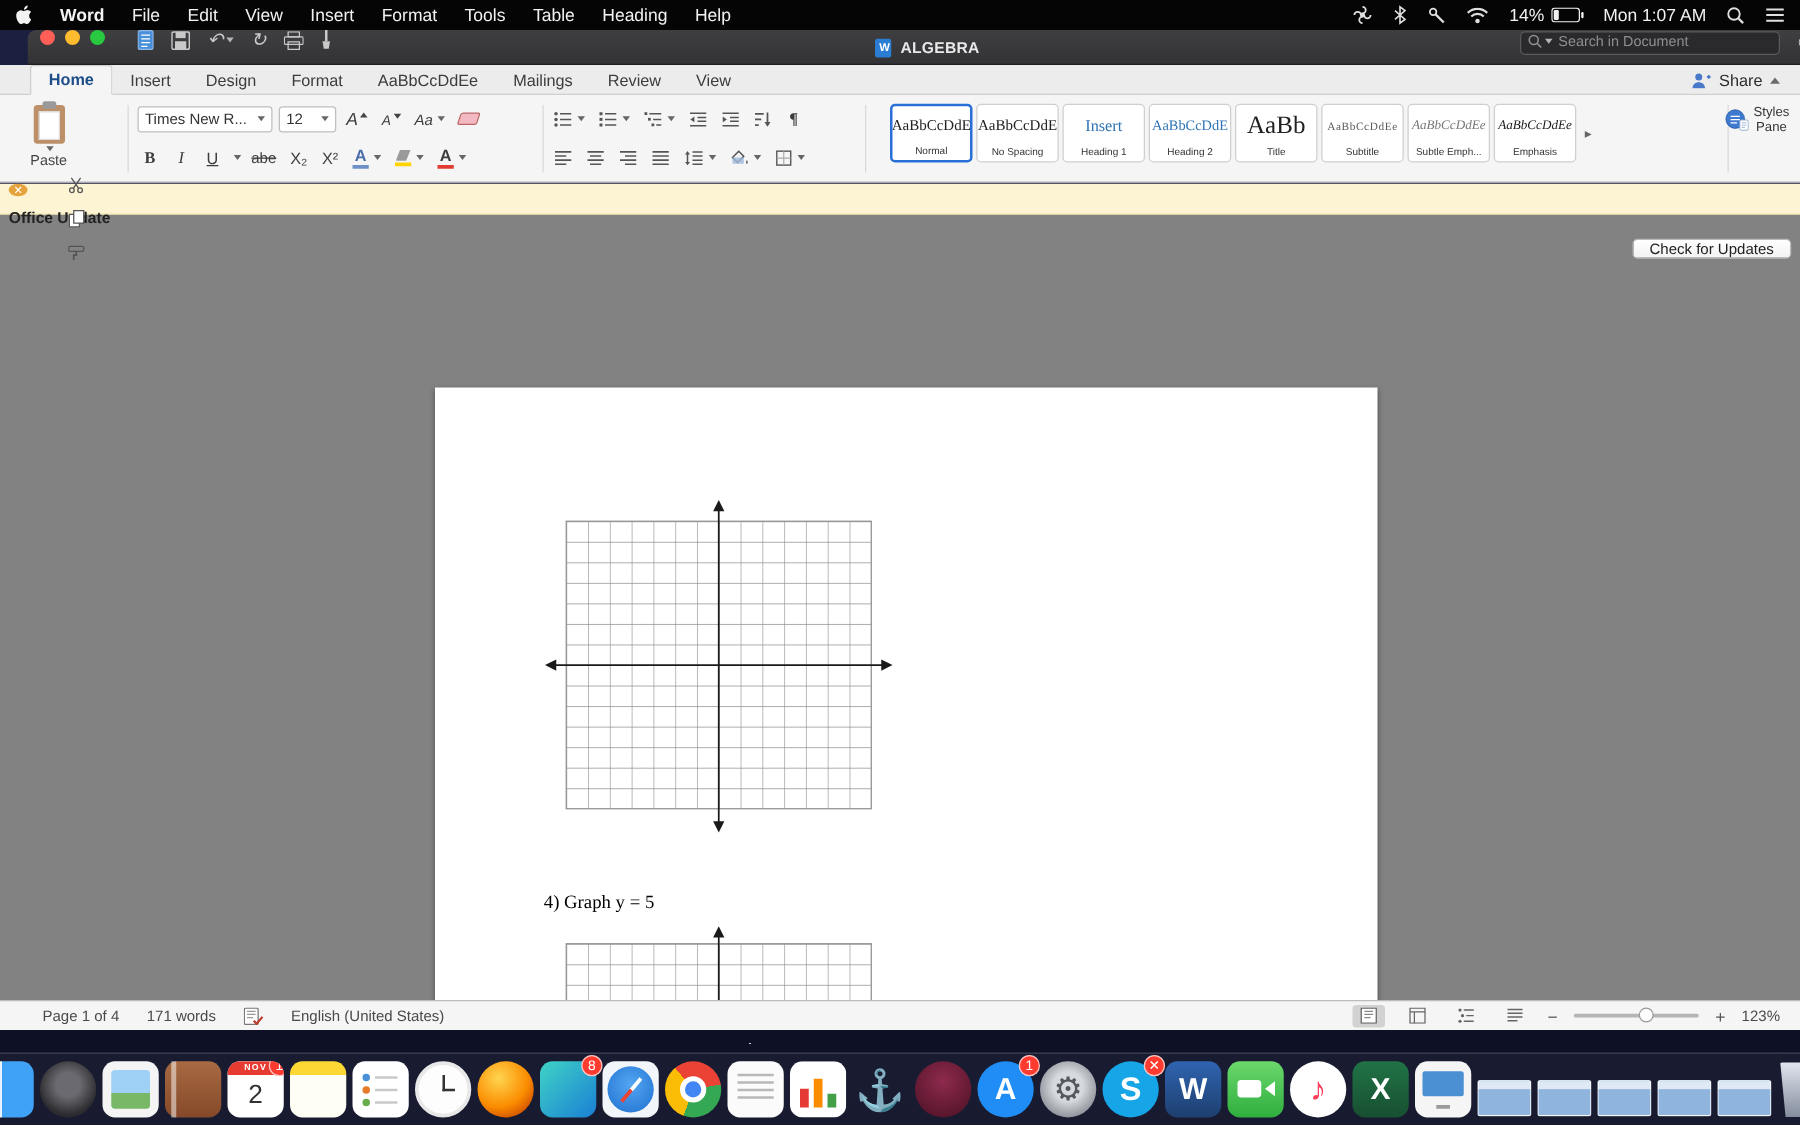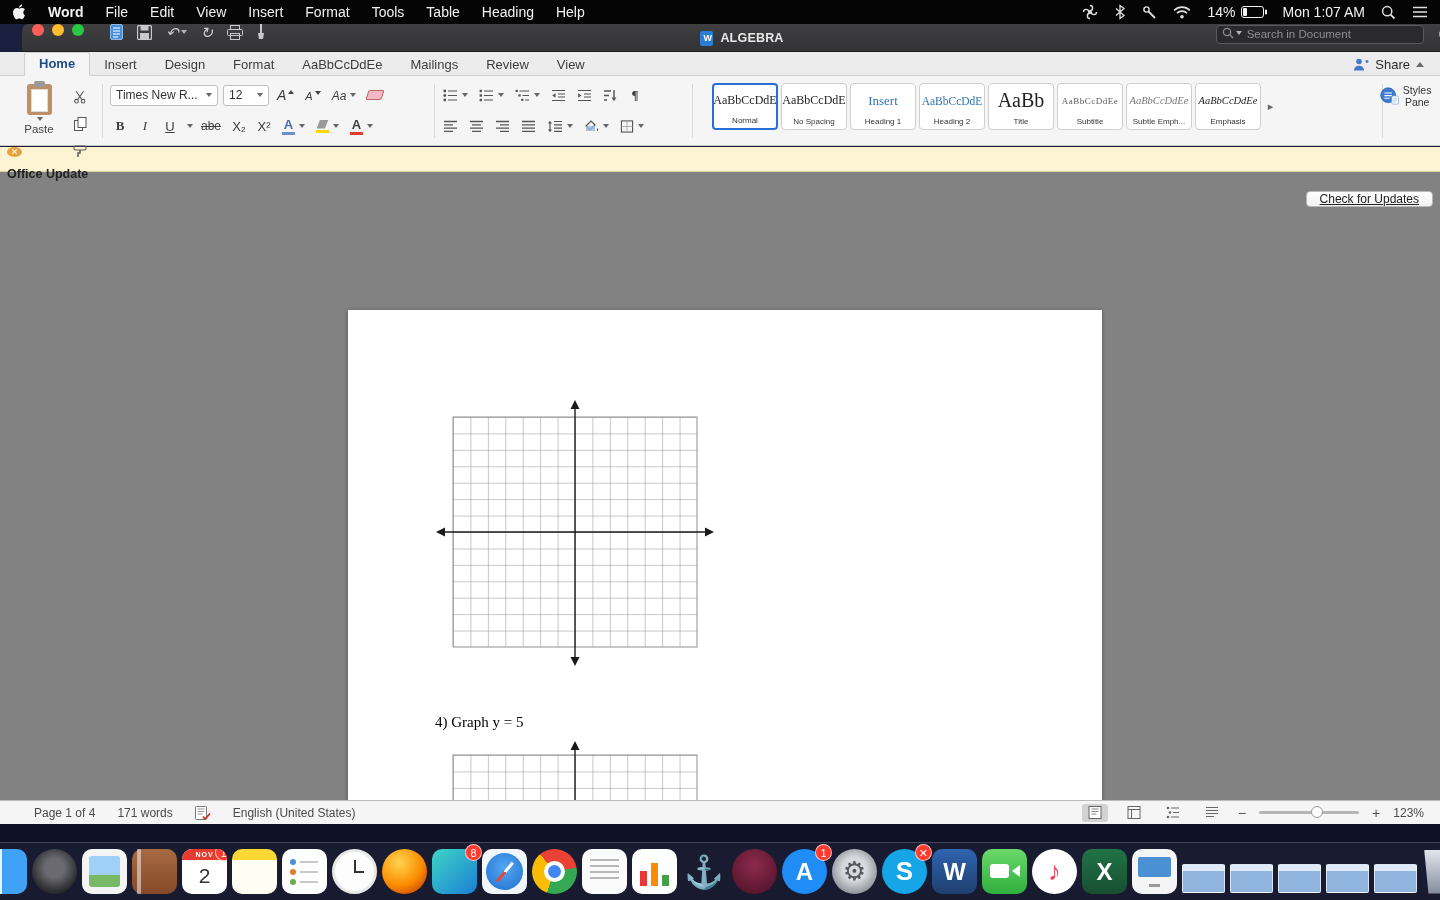--- a/index.html
+++ b/index.html
@@ -54,21 +54,21 @@
   .chev-up{width:0;height:0;border-left:4px solid transparent;border-right:4px solid transparent;border-bottom:5px solid #6b6b6b;}
 
   
   #ribbon{position:absolute;top:76px;left:0;width:1440px;height:70px;background:#f5f5f5;border-bottom:1px solid #c9c9c9;z-index:20;font-size:13px;color:#444;}
   .vsep{position:absolute;top:8px;height:54px;width:1px;background:#d9d9d9;}
   .rbtn{display:inline-flex;align-items:center;justify-content:center;gap:2px;height:22px;min-width:20px;padding:0 3px;border-radius:3px;color:#3d3d3d;}
   .cd{width:0;height:0;border-left:3.5px solid transparent;border-right:3.5px solid transparent;border-top:4px solid #666;display:inline-block;margin-left:2px;}
   .combo{display:inline-flex;align-items:center;justify-content:space-between;background:#fff;border:1px solid #bfbfbf;border-radius:3px;height:21px;padding:0 5px;font-size:12px;color:#333;}
 
   
-  #grp-paste{position:absolute;left:16px;top:8px;width:82px;display:flex;}
+  #grp-paste{position:absolute;left:16px;top:8px;width:82px;display:flex;flex-direction:column;}
   .paste-main{display:flex;flex-direction:column;align-items:center;width:46px;}
   .clipboard{width:25px;height:31px;background:#bd9069;border-radius:3px;position:relative;}
   .clipboard::before{content:"";position:absolute;left:4px;top:5px;right:4px;bottom:3px;background:#fff;border:1px solid #dcdcdc;}
   .clipboard::after{content:"";position:absolute;top:-3px;left:7px;width:11px;height:6px;background:#9a9a9a;border-radius:2px;}
   .paste-caret{margin-top:2px;}
   .paste-label{font-size:11.5px;color:#444;margin-top:2px;}
   .paste-side{display:flex;flex-direction:column;gap:5px;margin-left:8px;margin-top:2px;}
 
   
   #grp-font{position:absolute;left:110px;top:8px;width:318px;}
@@ -102,21 +102,21 @@
   .gal-more{width:13px;height:47px;display:flex;align-items:center;justify-content:center;color:#666;}
   .gal-more::before{content:"▸";font-size:11px;}
   #styles-pane{position:absolute;right:8px;top:8px;width:52px;display:flex;flex-direction:row;align-items:center;gap:3px;}
   .sp-label{font-size:10.5px;color:#333;text-align:center;width:40px;line-height:1.15;}
 
   
   #updatebar{position:absolute;top:147px;left:0;width:1440px;height:25px;background:#fcf4d2;border-bottom:1px solid #ddd2a2;display:flex;align-items:flex-start;padding:0 7px;gap:10px;font-size:12.5px;color:#222;z-index:15;flex-direction:column;}
   .ub-close{width:15px;height:15px;border-radius:50%;background:#e7a33b;color:#fff;display:flex;align-items:center;justify-content:center;font-size:9px;}
   .ub-close::before{content:"✕";}
   .ub-title{font-weight:bold;}
-  .ub-btn{margin-left:auto;background:linear-gradient(#ffffff,#f2f2f2);border:1px solid #b9b9b9;border-radius:4px;height:26px;padding:0 13px;font-size:12px;color:#222;font-family:"Liberation Sans",sans-serif;text-decoration:underline;}
+  .ub-btn{margin-left:auto;background:linear-gradient(#ffffff,#f2f2f2);border:1px solid #b9b9b9;border-radius:4px;height:26px;padding:0 13px;font-size:12px;color:#222;font-family:"Liberation Sans",sans-serif;}
 
   
   #docarea{position:absolute;top:172px;left:0;width:1440px;height:628px;background:#828282;overflow:hidden;z-index:10;}
   .page{position:absolute;left:348px;width:754px;background:#fff;box-shadow:0 1px 4px rgba(0,0,0,.4);}
   #page1{top:0;height:123px;}
   #page2{top:138px;height:620px;}
   .docline{position:absolute;font-family:"Liberation Serif",serif;font-size:15px;color:#000;white-space:pre;}
   #p3text{left:86px;top:19px;}
   #p4text{left:87px;top:404px;}
   .gridsvg{position:absolute;}

